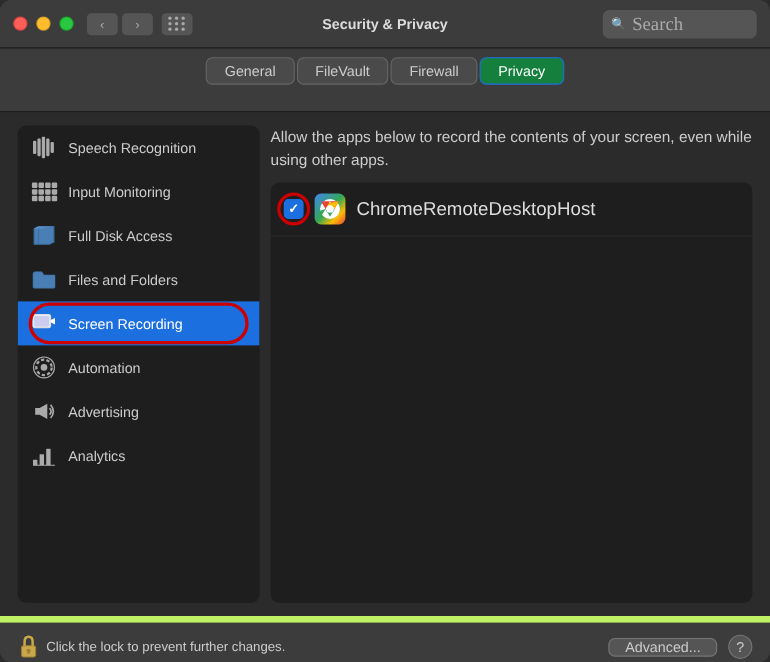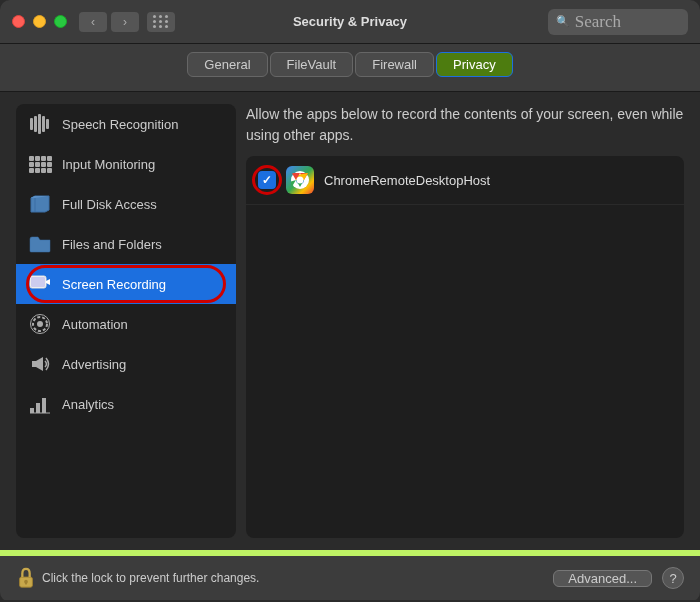--- a/index.html
+++ b/index.html
@@ -105,33 +105,33 @@
       font-size: 17px;
       font-family: Liberation Serif, serif;
     }
 
     
     .tabbar {
       background: #3c3c3c;
       display: flex;
       justify-content: center;
       gap: 2px;
-      padding: 8px 0 14px;
+      padding: 8px 0 24px;
       border-bottom: 1px solid #1a1a1a;
     }
     .tab {
       padding: 4px 16px;
       font-size: 13px;
       color: #ccc;
       border-radius: 6px;
       cursor: pointer;
       border: 1px solid transparent;
     }
     .tab.active {
-      background: #4d7c0f;
+      background: #15803d;
       color: #fff;
       border-color: #1c6fdf;
     }
     .tab:not(.active) {
       background: #4a4a4a;
       border-color: #666;
     }
 
     
     .main-content {
@@ -239,21 +239,21 @@
       height: 28px;
       border-radius: 6px;
       background: linear-gradient(135deg, #4285f4 0%, #34a853 50%, #fbbc05 75%, #ea4335 100%);
       display: flex;
       align-items: center;
       justify-content: center;
       font-size: 16px;
     }
     .app-name {
       color: #ddd;
-      font-size: 13px;
+      font-size: 17px;
     }
 
     
     .bottom-bar {
       height: 50px;
       background: #3c3c3c;
       border-top: 6px solid #bef264;
       display: flex;
       align-items: center;
       padding: 0 16px;

